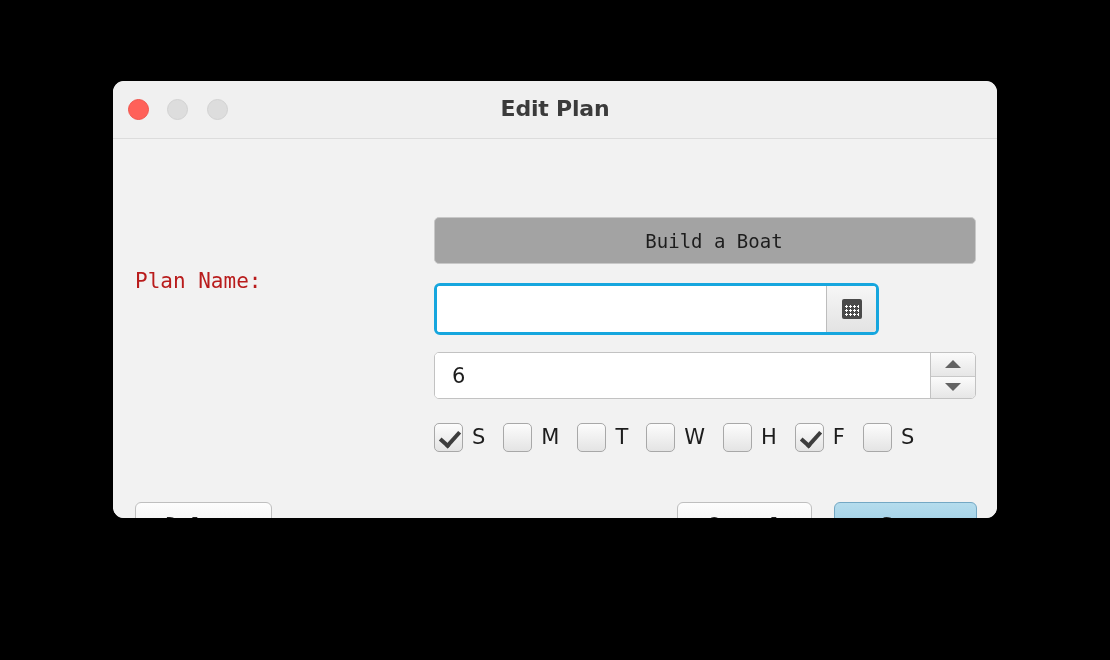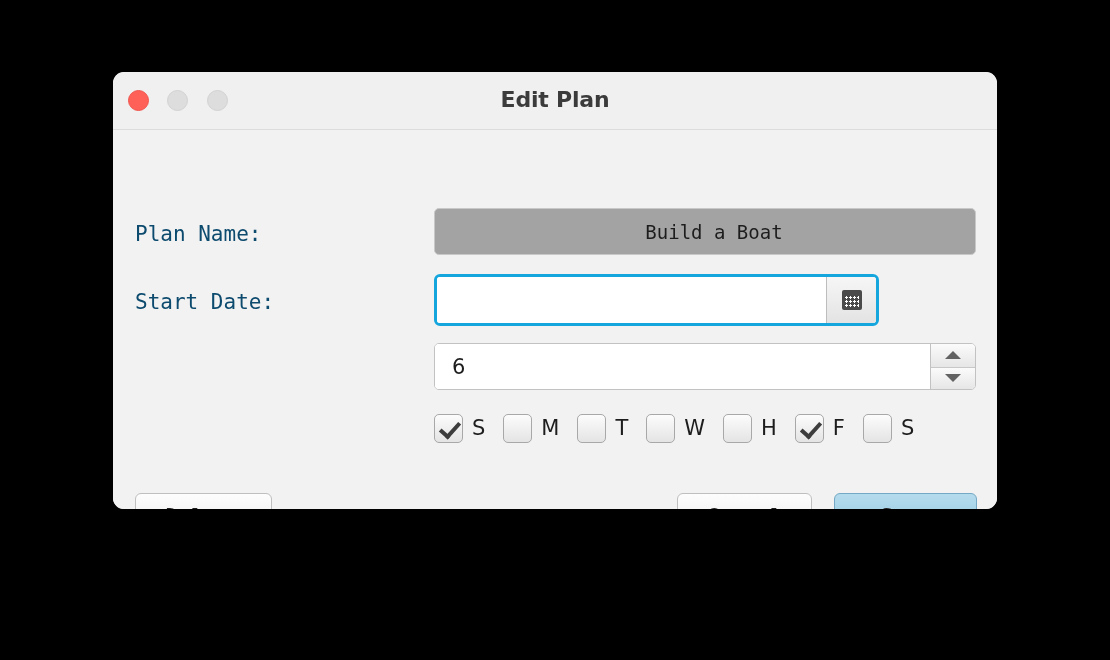--- a/index.html
+++ b/index.html
@@ -11,21 +11,21 @@
     overflow: hidden;
   }
   body {
     font-family: "DejaVu Sans Mono", monospace;
     -webkit-font-smoothing: antialiased;
   }
 
   #window {
     position: absolute;
     left: 113px;
-    top: 72px;
+    top: 81px;
     width: 884px;
     height: 437px;
     background: #f2f2f2;
     border-radius: 11px;
     box-sizing: border-box;
     overflow: hidden;
   }
 
   
   #titlebar {
@@ -63,23 +63,24 @@
   #content {
     position: relative;
     height: 380px;
     background: #f2f2f2;
   }
 
   .form-label {
     position: absolute;
     font-family: "DejaVu Sans Mono", monospace;
     font-size: 21px;
-    color: #0c4a6e;
+    color: #b91c1c;
     white-space: nowrap;
     letter-spacing: 0px;
+    margin-top: 38px;
   }
 
   
   #lbl-plan-name { left: 22px; top: 92px; }
   #plan-name-input {
     position: absolute;
     left: 321px; top: 78px;
     width: 542px; height: 47px;
     box-sizing: border-box;
     border: 1px solid #c8c8c8;
@@ -278,21 +279,20 @@
     <div class="traffic" id="tl-minimize"></div>
     <div class="traffic" id="tl-zoom"></div>
     <div id="window-title">Edit Plan</div>
   </div>
 
   <div id="content">
 
     <div class="form-label" id="lbl-plan-name">Plan Name:</div>
     <input id="plan-name-input" type="text" value="Build a Boat" style="">
 
-    <div class="form-label" id="lbl-start-date">Start Date:</div>
     <div id="date-group">
       <input id="start-date-input" type="text" value="" style="">
       <button id="calendar-button">
         <span class="cal-icon"></span>
       </button>
     </div>
 
     <div id="hours-group">
       <input id="hours-input" type="text" value="6" style="">
       <div id="hours-stepper">

